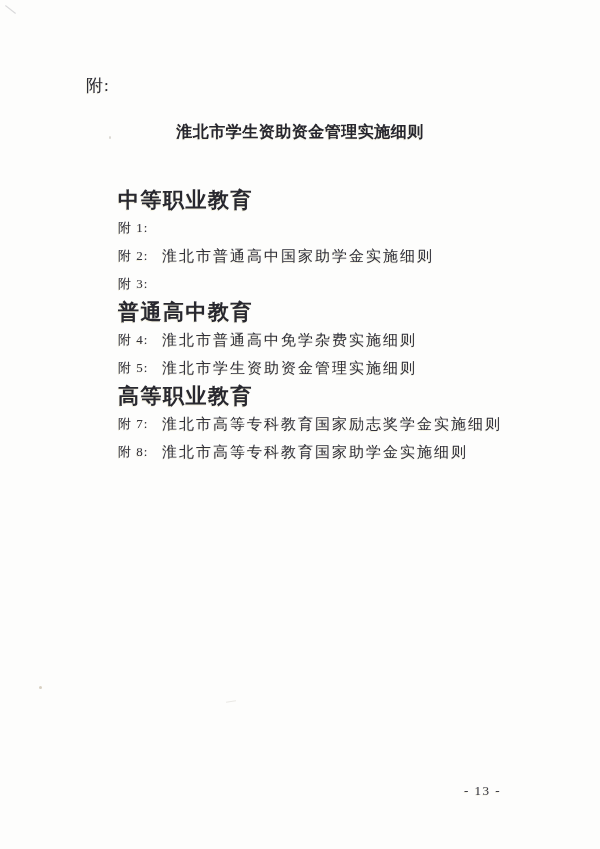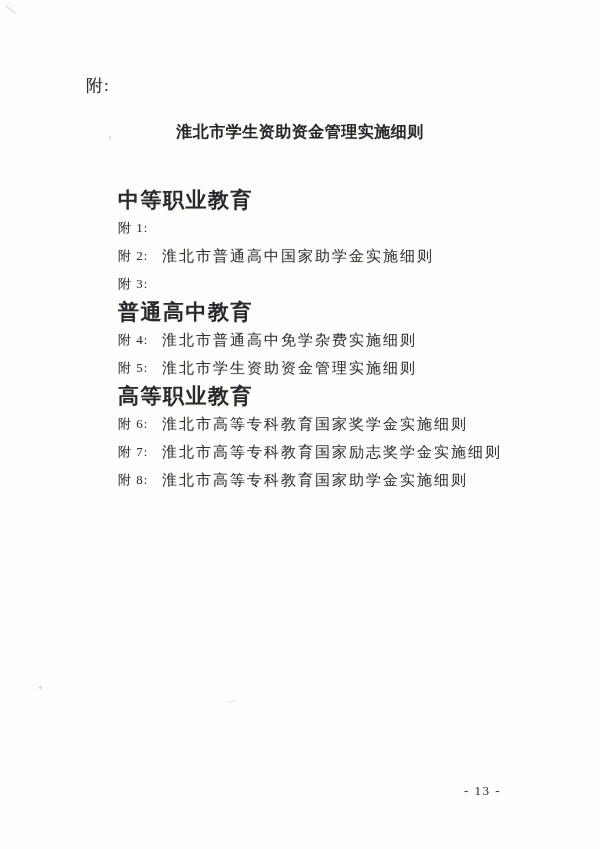--- a/index.html
+++ b/index.html
@@ -153,24 +153,20 @@
     </div>
     <div class="row">
       <span class="item-lbl scan-text">附 5:</span>
       <span class="item-txt scan-text">淮北市学生资助资金管理实施细则</span>
     </div>
 
     <div class="row">
       <span class="sec-heading scan-text">高等职业教育</span>
     </div>
     <div class="row">
-      <span class="item-lbl scan-text">附 6:</span>
-      <span class="item-txt scan-text">淮北市高等专科教育国家奖学金实施细则</span>
-    </div>
-    <div class="row">
       <span class="item-lbl scan-text">附 7:</span>
       <span class="item-txt scan-text">淮北市高等专科教育国家励志奖学金实施细则</span>
     </div>
     <div class="row">
       <span class="item-lbl scan-text">附 8:</span>
       <span class="item-txt scan-text">淮北市高等专科教育国家助学金实施细则</span>
     </div>
 
   </div>
 

